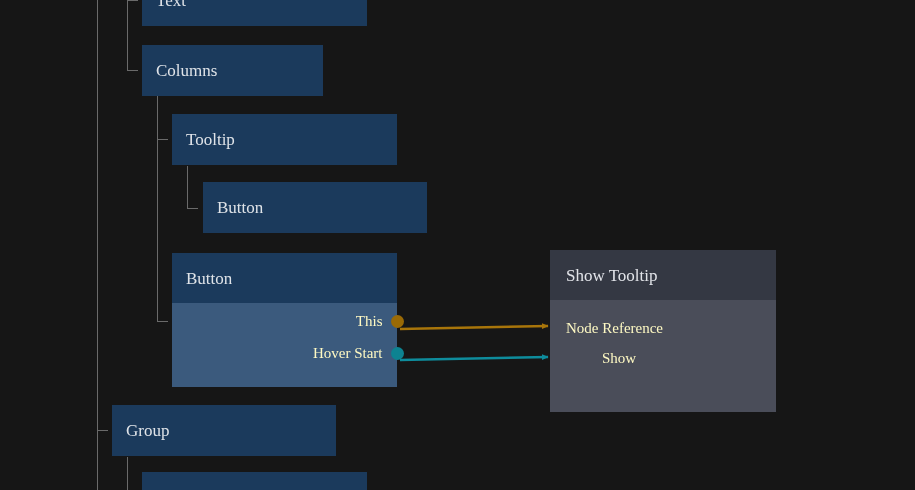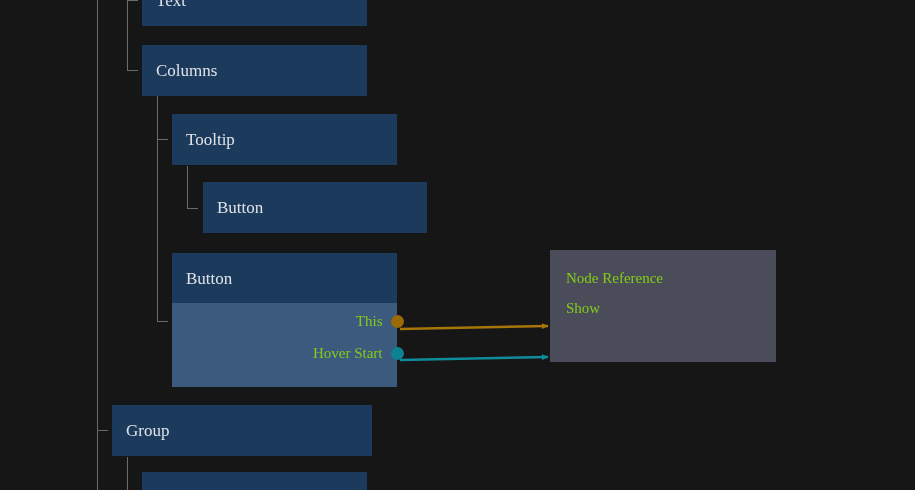--- a/index.html
+++ b/index.html
@@ -83,21 +83,21 @@
     right: 0;
     justify-content: flex-end;
   }
   .port-row.in {
     left: 0;
     justify-content: flex-start;
   }
   .port-label {
     font-size: 15px;
     line-height: 1;
-    color: #84cc16;
+    color: #fef9c3;
   }
   .port-row.out .port-label { padding-right: 8px; }
   .port-row.in  .port-label { padding-left: 16px; }
   .port-dot {
     width: 13px;
     height: 13px;
     border-radius: 50%;
     flex: 0 0 auto;
   }
   .port-row.out .port-dot { margin-right: -6.5px; }
@@ -130,33 +130,33 @@
 
   <div class="tree-line v" style="left:187px; top:166px; height:43px;"></div>
   <div class="tree-line h" style="left:187px; top:208px; width:11px;"></div>
 
   <div class="tree-line v" style="left:127px; top:457px; height:33px;"></div>
 
   <div class="tnode" style="left:142px; top:-25px; width:225px; height:51px;">
     <span class="tnode-label">Text</span>
   </div>
 
-  <div class="tnode" style="left:142px; top:45px; width:225px; height:51px;">
+  <div class="tnode" style="left:142px; top:45px; width:181px; height:51px;">
     <span class="tnode-label">Columns</span>
   </div>
 
   <div class="tnode" style="left:172px; top:114px; width:225px; height:51px;">
     <span class="tnode-label">Tooltip</span>
   </div>
 
   <div class="tnode" style="left:203px; top:182px; width:224px; height:51px;">
     <span class="tnode-label">Button</span>
   </div>
 
-  <div class="tnode" style="left:112px; top:405px; width:260px; height:51px;">
+  <div class="tnode" style="left:112px; top:405px; width:224px; height:51px;">
     <span class="tnode-label">Group</span>
   </div>
 
   <div class="tnode" style="left:142px; top:472px; width:225px; height:51px;"></div>
 
   <div class="gnode blue" style="left:172px; top:253px; width:225px; height:134px;">
     <div class="gnode-header" style="height:50px;">
       <span class="gnode-title">Button</span>
     </div>
     <div class="gnode-body" style="height:84px;">
@@ -165,25 +165,28 @@
         <span class="port-dot" style="background:#9a6a06;"></span>
       </div>
       <div class="port-row out" style="top:39px;">
         <span class="port-label">Hover Start</span>
         <span class="port-dot" style="background:#0d8391;"></span>
       </div>
     </div>
   </div>
 
   <div class="gnode gray" style="left:550px; top:250px; width:226px; height:138px;">
+    <div class="gnode-header" style="height:50px;">
+      <span class="gnode-title">Show Tooltip</span>
+    </div>
     <div class="gnode-body" style="height:112px;">
       <div class="port-row in" style="top:17px;">
         <span class="port-label">Node Reference</span>
       </div>
-      <div class="port-row in" style="top:47px;">
+      <div class="port-row in" style="top:47px;padding-left:36px;">
         <span class="port-label">Show</span>
       </div>
     </div>
   </div>
 
   <svg id="edges" viewBox="0 0 915 490" xmlns="http://www.w3.org/2000/svg">
     <defs>
       <marker id="arrow-exec" markerWidth="7" markerHeight="7" refX="6" refY="3.2" orient="auto" markerUnits="userSpaceOnUse">
         <path d="M0,0.2 L6.6,3.2 L0,6.2 z" fill="#a8750a"></path>
       </marker>

